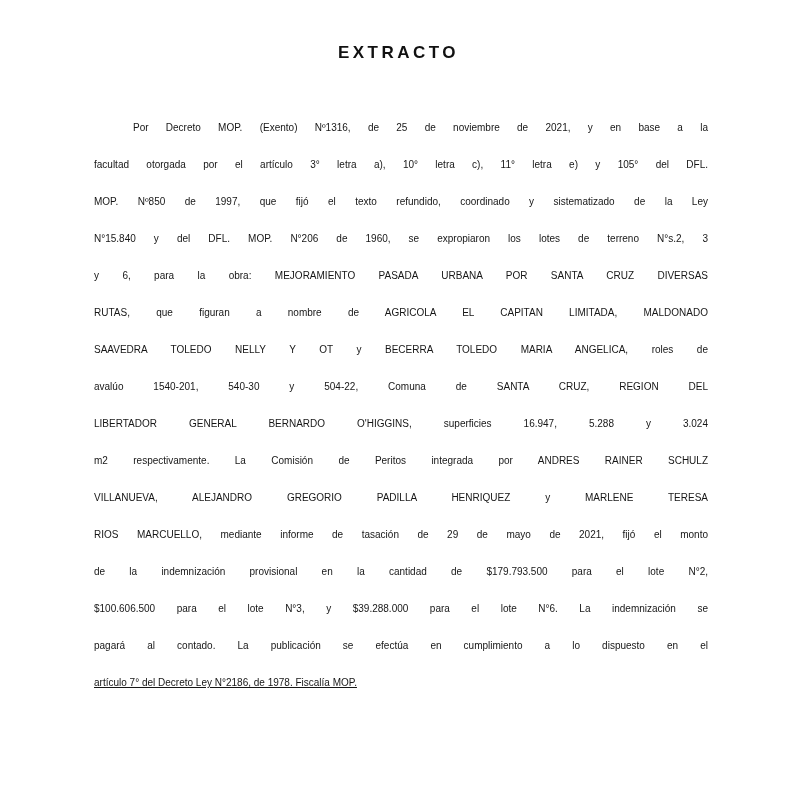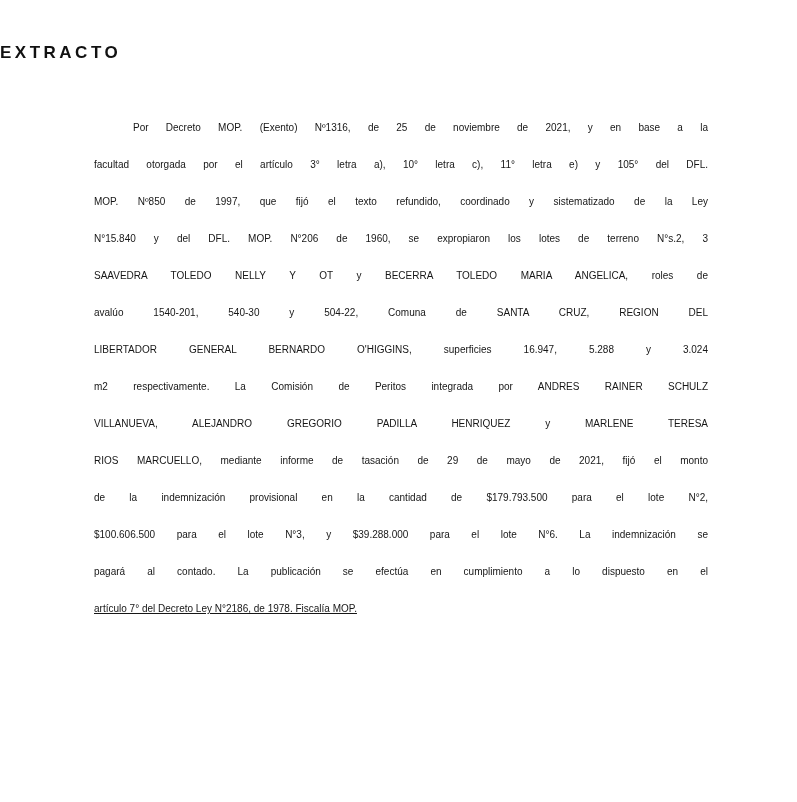--- a/index.html
+++ b/index.html
@@ -15,21 +15,21 @@
     color: #161616;
   }
   .page {
     position: relative;
     width: 797px;
     height: 802px;
     background: #ffffff;
   }
   .doc-title {
     padding-top: 43px;
-    text-align: left;
+    text-align: center;
     font-size: 17px;
     font-weight: bold;
     letter-spacing: 3.5px;
     line-height: 20px;
     color: #111111;
   }
   .para {
     margin-top: 46px;
     margin-left: 94px;
     width: 614px;
@@ -54,20 +54,22 @@
 </head>
 <body>
 
 <div class="page">
   <div class="doc-title">EXTRACTO</div>
   <div class="para">
       <div class="line first">Por Decreto MOP. (Exento) Nº1316, de 25 de noviembre de 2021, y en base a la</div>
       <div class="line">facultad otorgada por el artículo 3° letra a), 10° letra c), 11° letra e) y 105° del DFL.</div>
       <div class="line">MOP. Nº850 de 1997, que fijó el texto refundido, coordinado y sistematizado de la Ley</div>
       <div class="line">N°15.840 y del DFL. MOP. N°206 de 1960, se expropiaron los lotes de terreno N°s.2, 3</div>
+      <div class="line">y 6, para la obra: MEJORAMIENTO PASADA URBANA POR SANTA CRUZ DIVERSAS</div>
+      <div class="line">RUTAS, que figuran a nombre de AGRICOLA EL CAPITAN LIMITADA, MALDONADO</div>
       <div class="line">SAAVEDRA TOLEDO NELLY Y OT y BECERRA TOLEDO MARIA ANGELICA, roles de</div>
       <div class="line">avalúo 1540-201, 540-30 y 504-22, Comuna de SANTA CRUZ, REGION DEL</div>
       <div class="line">LIBERTADOR GENERAL BERNARDO O'HIGGINS, superficies 16.947, 5.288 y 3.024</div>
       <div class="line">m2 respectivamente. La Comisión de Peritos integrada por ANDRES RAINER SCHULZ</div>
       <div class="line">VILLANUEVA, ALEJANDRO GREGORIO PADILLA HENRIQUEZ y MARLENE TERESA</div>
       <div class="line">RIOS MARCUELLO, mediante informe de tasación de 29 de mayo de 2021, fijó el monto</div>
       <div class="line">de la indemnización provisional en la cantidad de $179.793.500 para el lote N°2,</div>
       <div class="line">$100.606.500 para el lote N°3, y $39.288.000 para el lote N°6. La indemnización se</div>
       <div class="line">pagará al contado. La publicación se efectúa en cumplimiento a lo dispuesto en el</div>
       <div class="line last">artículo 7° del Decreto Ley N°2186, de 1978. Fiscalía MOP.</div>

